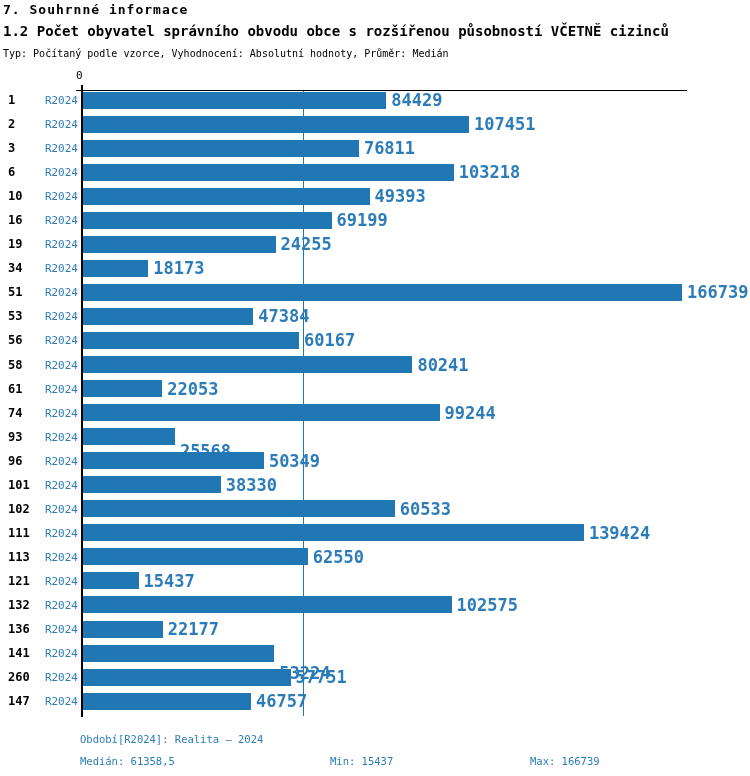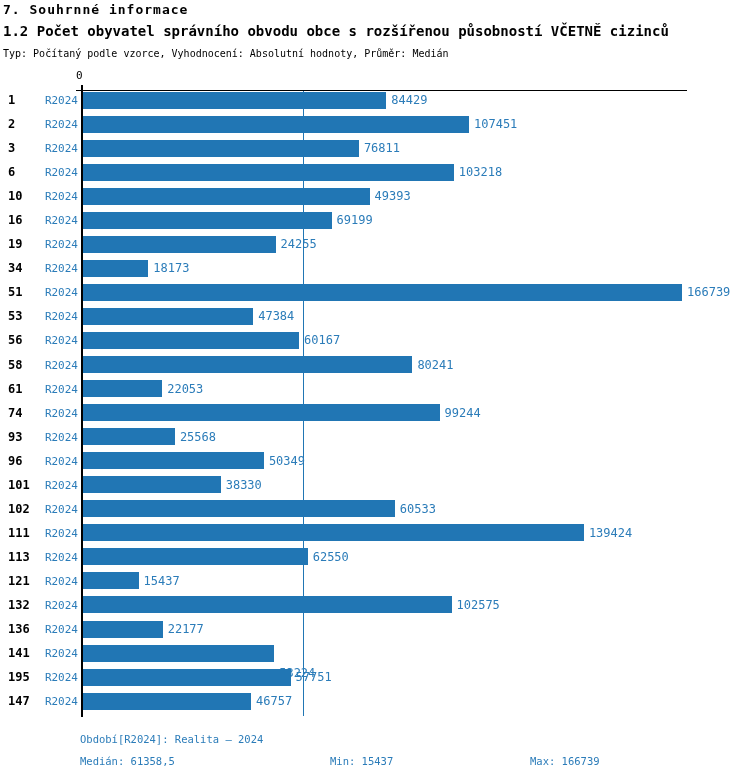--- a/index.html
+++ b/index.html
@@ -55,21 +55,21 @@
   .row-period {
     position: absolute; left: 44px; width: 34px; top: 50%; transform: translateY(-50%);
     font-size: 11px; text-align: right;
   }
   .bar {
     position: absolute; left: 83px; top: 3.5px; height: 17px;
     z-index: 1;
   }
   .bar-value {
     position: absolute; top: 50%; transform: translateY(-50%);
-    font-size: 12px; white-space: nowrap;
+    font-size: 17px; white-space: nowrap; font-weight: bold;
   }
   .footer-period {
     position: absolute; left: 80px; top: 733px;
     font-size: 10.5px; white-space: nowrap;
   }
   .footer-median {
     position: absolute; left: 80px; top: 755px;
     font-size: 10.5px; white-space: nowrap;
   }
   .footer-min {
@@ -175,21 +175,21 @@
     <div class="row">
       <span class="row-num">74</span>
       <span class="row-period" style="color: rgb(43, 124, 185);">R2024</span>
       <div class="bar" style="width: 356.5px; background: rgb(33, 118, 180);"></div>
       <span class="bar-value" style="left: 444.5px; color: rgb(43, 124, 185);">99244</span>
     </div>
     <div class="row">
       <span class="row-num">93</span>
       <span class="row-period" style="color: rgb(43, 124, 185);">R2024</span>
       <div class="bar" style="width: 91.9px; background: rgb(33, 118, 180);"></div>
-      <span class="bar-value" style="left: 179.9px; color: rgb(43, 124, 185);">25568</span>
+      <span class="bar-value" style="left: 179.9px; color: rgb(43, 124, 185); margin-top: 14px;">25568</span>
     </div>
     <div class="row">
       <span class="row-num">96</span>
       <span class="row-period" style="color: rgb(43, 124, 185);">R2024</span>
       <div class="bar" style="width: 180.9px; background: rgb(33, 118, 180);"></div>
       <span class="bar-value" style="left: 268.9px; color: rgb(43, 124, 185);">50349</span>
     </div>
     <div class="row">
       <span class="row-num">101</span>
       <span class="row-period" style="color: rgb(43, 124, 185);">R2024</span>
@@ -232,21 +232,21 @@
       <div class="bar" style="width: 79.7px; background: rgb(33, 118, 180);"></div>
       <span class="bar-value" style="left: 167.7px; color: rgb(43, 124, 185);">22177</span>
     </div>
     <div class="row">
       <span class="row-num">141</span>
       <span class="row-period" style="color: rgb(43, 124, 185);">R2024</span>
       <div class="bar" style="width: 191.2px; background: rgb(33, 118, 180);"></div>
       <span class="bar-value" style="left: 279.2px; color: rgb(43, 124, 185); margin-top: 20px;">53224</span>
     </div>
     <div class="row">
-      <span class="row-num">195</span>
+      <span class="row-num">260</span>
       <span class="row-period" style="color: rgb(43, 124, 185);">R2024</span>
       <div class="bar" style="width: 207.5px; background: rgb(33, 118, 180);"></div>
       <span class="bar-value" style="left: 295.5px; color: rgb(43, 124, 185);">57751</span>
     </div>
     <div class="row">
       <span class="row-num">147</span>
       <span class="row-period" style="color: rgb(43, 124, 185);">R2024</span>
       <div class="bar" style="width: 168px; background: rgb(33, 118, 180);"></div>
       <span class="bar-value" style="left: 256px; color: rgb(43, 124, 185);">46757</span>
     </div>

